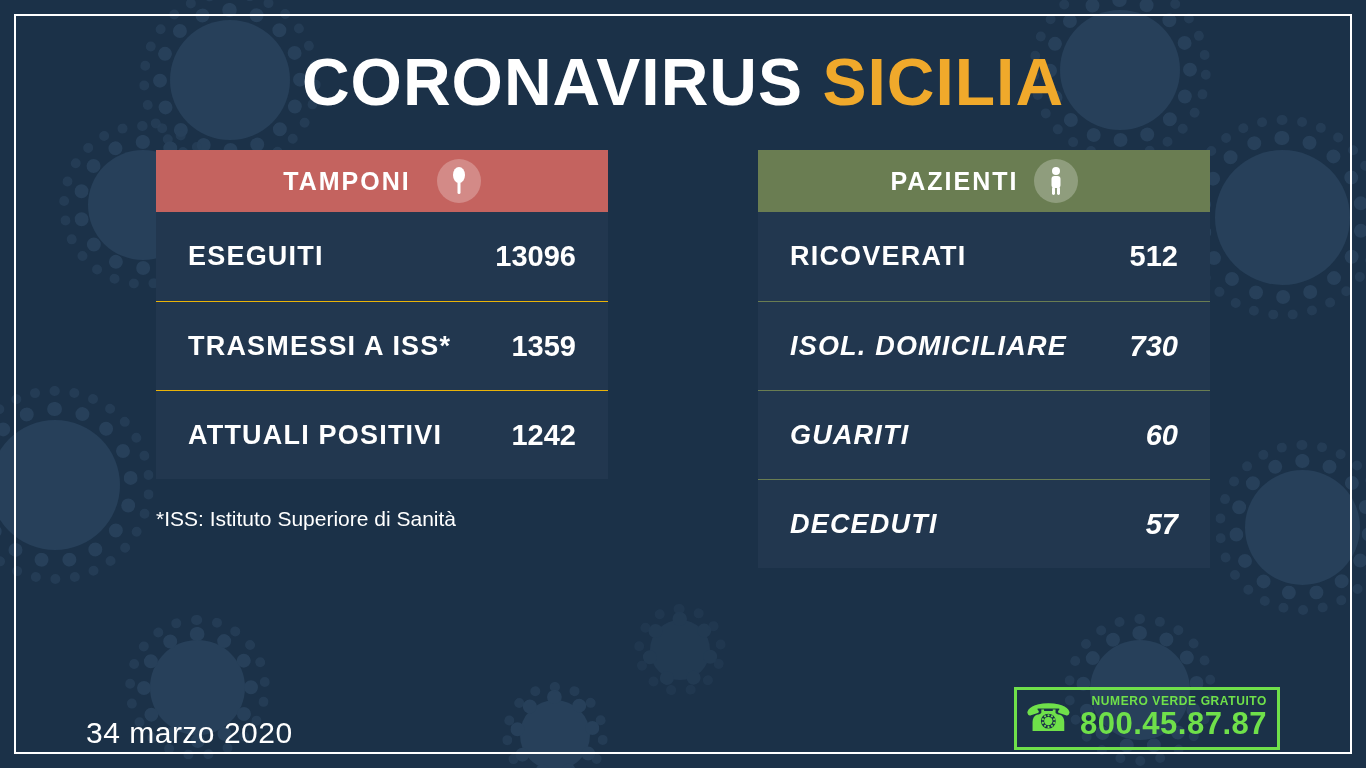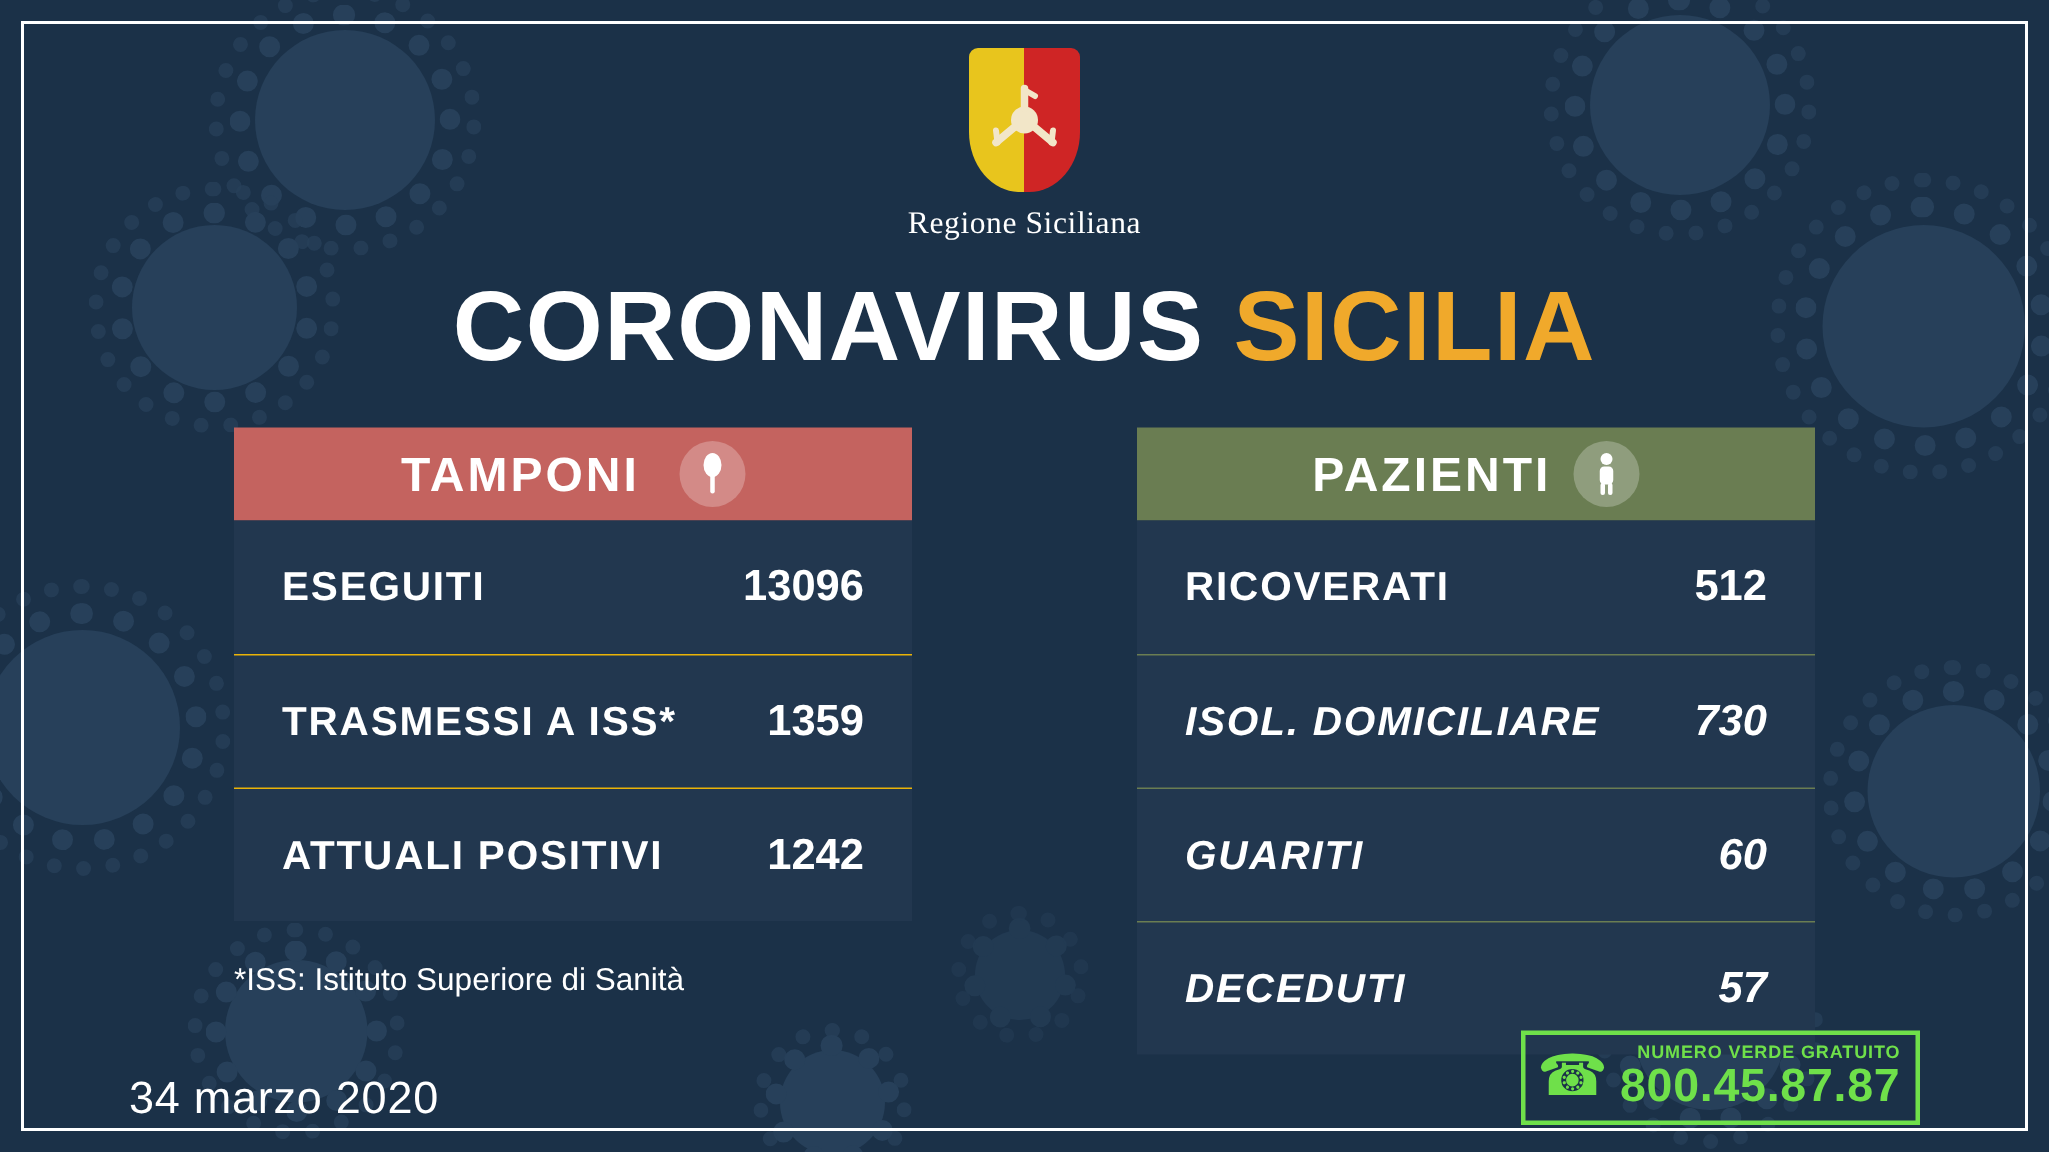--- a/index.html
+++ b/index.html
@@ -112,21 +112,21 @@
   }
   .panel { width: 452px; }
 
   .panel-head {
     height: 62px;
     display: flex;
     align-items: center;
     justify-content: center;
     gap: 26px;
     color: #ffffff;
-    font-size: 32px;
+    font-size: 25px;
     font-weight: bold;
     letter-spacing: 2px;
   }
   .panel-head.tamponi { background: #c4635f; }
   .panel-head.pazienti { background: #6a7d52; gap: 15px; }
 
   .head-icon {
     width: 44px; height: 44px;
     border-radius: 50%;
     background: rgba(255,255,255,.25);
@@ -212,40 +212,20 @@
   <div class="virus" style="width:115px;height:115px;left:1245px;top:470px;"></div>
   <div class="virus" style="width:100px;height:100px;left:1090px;top:640px;"></div>
   <div class="virus" style="width:70px;height:70px;left:520px;top:700px;"></div>
   <div class="virus" style="width:60px;height:60px;left:650px;top:620px;opacity:.6;"></div>
 </div>
 
 <div class="frame"></div>
 
 <div class="content">
 
-  <div class="crest-wrap">
-    <div class="crest">
-      <div class="crest-shield">
-        <svg class="trinacria" width="52" height="52" viewBox="0 0 52 52" aria-hidden="true">
-          <circle cx="26" cy="26" r="9" fill="#f2e6c8"></circle>
-          <g stroke="#f2e6c8" stroke-width="5" stroke-linecap="round">
-            <path d="M26 18 L26 5"></path>
-            <path d="M19 31 L7 41"></path>
-            <path d="M33 31 L45 41"></path>
-          </g>
-          <g stroke="#f2e6c8" stroke-width="4" stroke-linecap="round" fill="none">
-            <path d="M26 6 l7 4"></path>
-            <path d="M8 41 l-1 -8"></path>
-            <path d="M44 41 l1 -8"></path>
-          </g>
-        </svg>
-      </div>
-    </div>
-    <div class="regione-label">Regione Siciliana</div>
-  </div>
 
   <div class="title">
     <span>CORONAVIRUS</span>
     <span class="accent">SICILIA</span>
   </div>
 
   <div class="panels">
 
     <div class="panel">
       <div class="panel-head tamponi">

